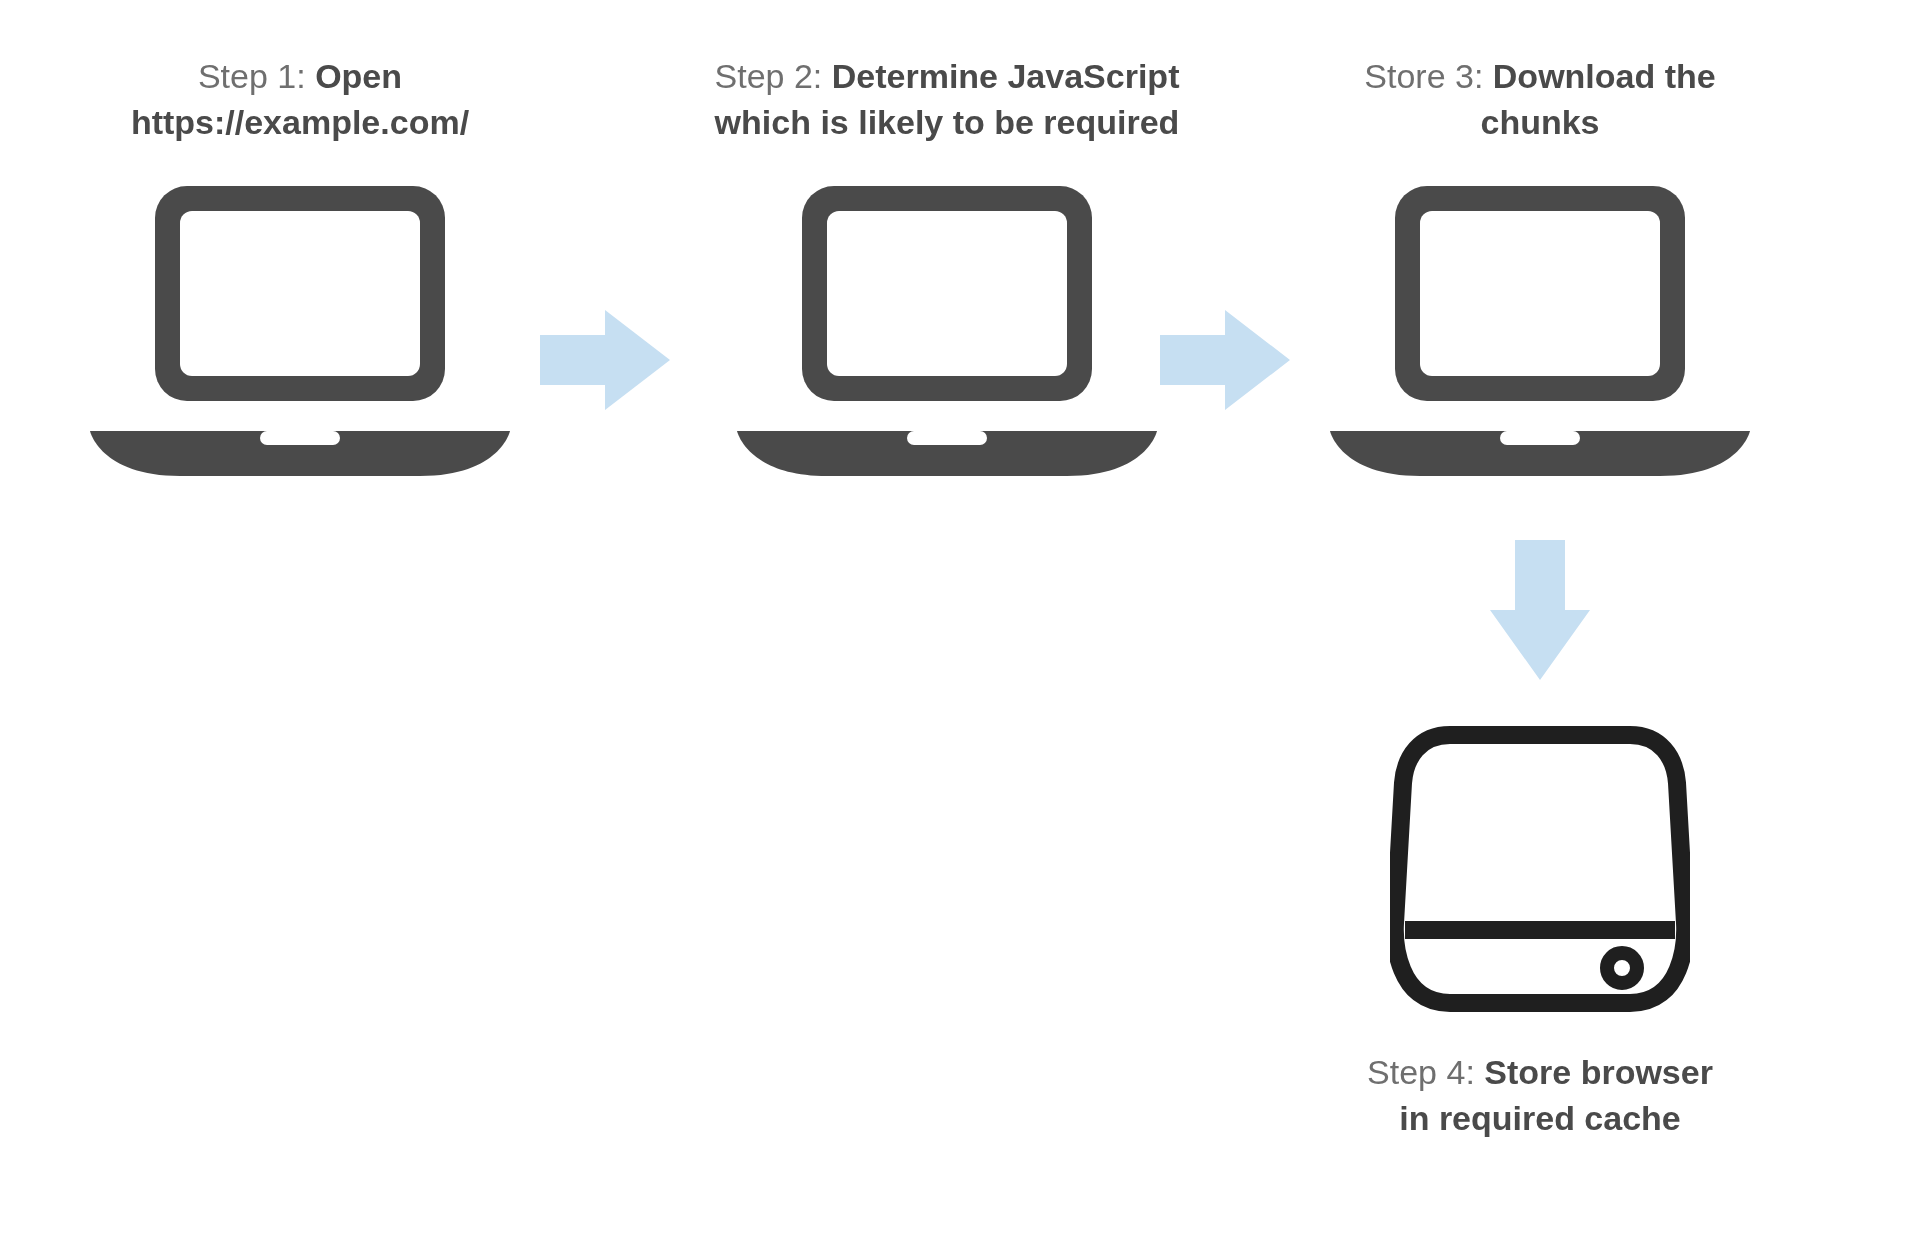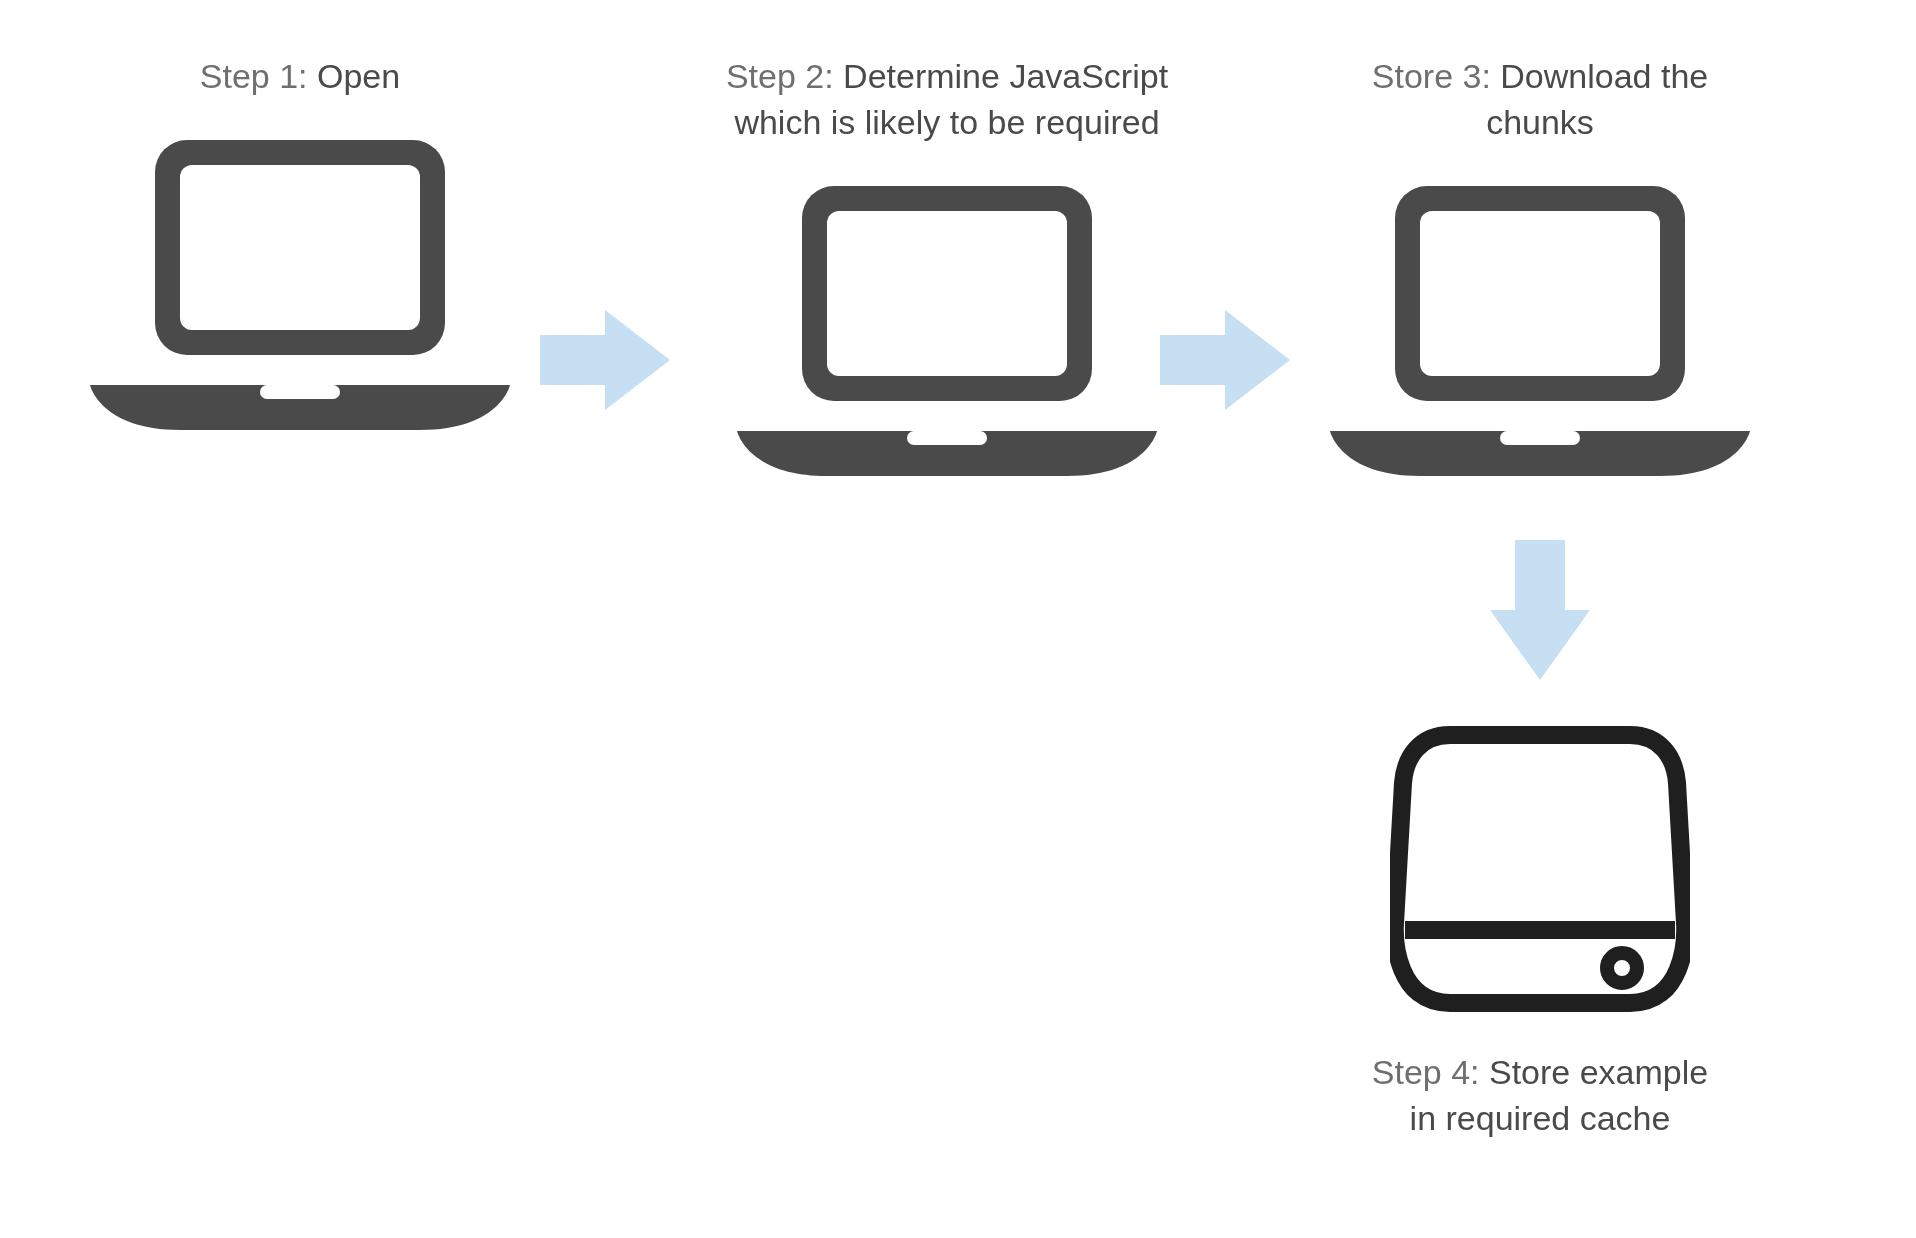--- a/index.html
+++ b/index.html
@@ -20,21 +20,21 @@
     text-align: center;
   }
   .caption {
     font-size: 34px;
     line-height: 1.35;
     color: #6f6f6f;
     font-weight: 500;
   }
   .caption b {
     color: #4a4a4a;
-    font-weight: 400;
+    font-weight: 700;
   }
   .laptop-svg {
     display: block;
     margin-top: 30px;
   }
   .arrow-h {
     position: absolute;
   }
   .arrow-v {
     position: absolute;
@@ -45,20 +45,21 @@
   }
 </style>
 </head>
 <body>
 
 <div class="canvas">
 
   <div class="cell" style="left:60px; top:54px;">
     <div class="caption">
       <span>Step 1: </span><b>Open</b><br>
+      <b>https://example.com/</b>
     </div>
     <svg class="laptop-svg" width="480" height="330" viewBox="0 0 480 330">
       <g fill="#4a4a4a">
         <rect x="95" y="10" width="290" height="215" rx="32" ry="32"></rect>
         <rect x="120" y="35" width="240" height="165" rx="12" ry="12" fill="#ffffff"></rect>
         <path d="M30 255 h420 c0 0 -10 45 -90 45 h-240 c-80 0 -90 -45 -90 -45 z"></path>
         <rect x="200" y="255" width="80" height="14" rx="7" ry="7" fill="#ffffff"></rect>
       </g>
     </svg>
   </div>
@@ -107,18 +108,18 @@
 
   <div class="disk-wrap" style="left:1300px; top:720px; width:480px;">
     <svg width="300" height="310" viewBox="0 0 300 310" style="display:block;margin:0 auto 20px auto;">
       <g fill="none" stroke="#1f1f1f" stroke-width="18" stroke-linejoin="round">
         <path d="M60 15 h180 c30 0 45 22 47 48 l8 140 c1 18 -2 80 -55 80 h-180 c-53 0 -56 -62 -55 -80 l8 -140 c2 -26 17 -48 47 -48 z"></path>
         <line x1="15" y1="210" x2="285" y2="210"></line>
       </g>
       <circle cx="232" cy="248" r="15" fill="none" stroke="#1f1f1f" stroke-width="14"></circle>
     </svg>
     <div class="caption">
-      <span>Step 4: </span><b>Store example</b><br>
+      <span>Step 4: </span><b>Store browser</b><br>
       <b>in required cache</b>
     </div>
   </div>
 
 </div>
 
 </body></html>

